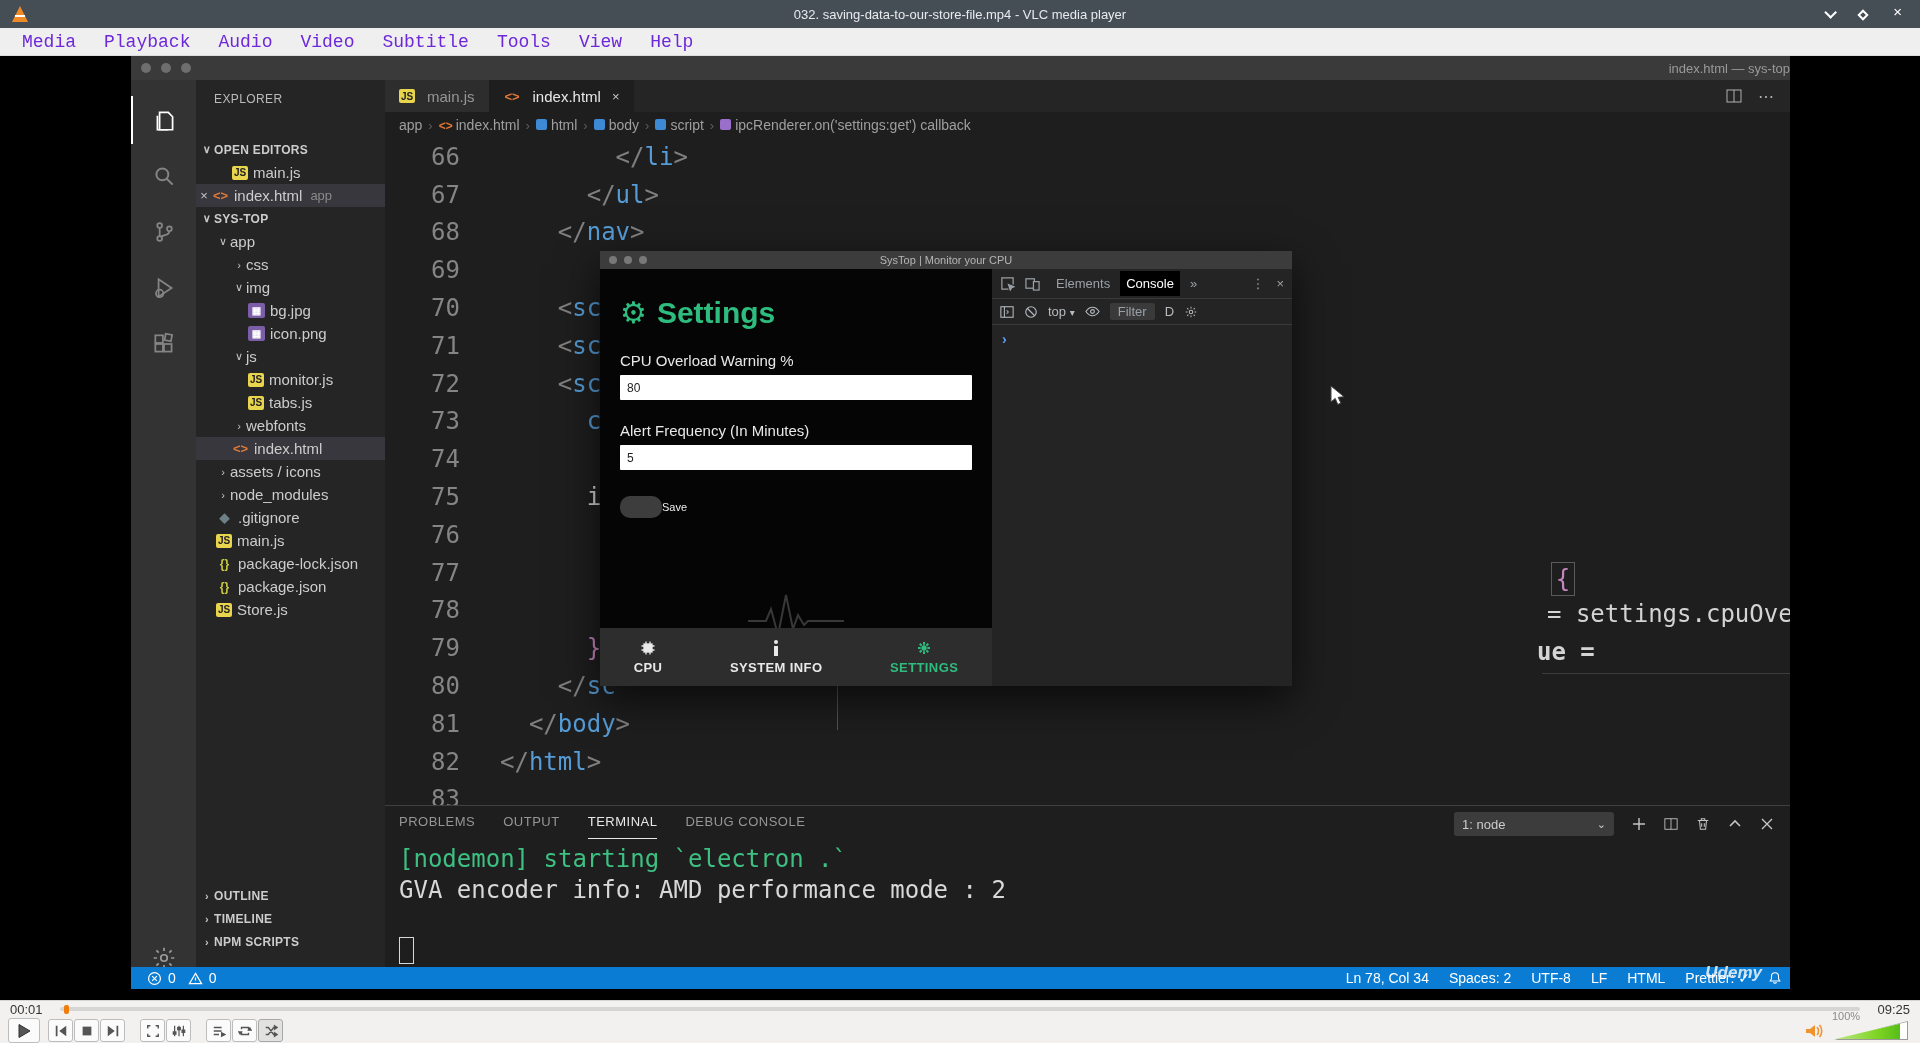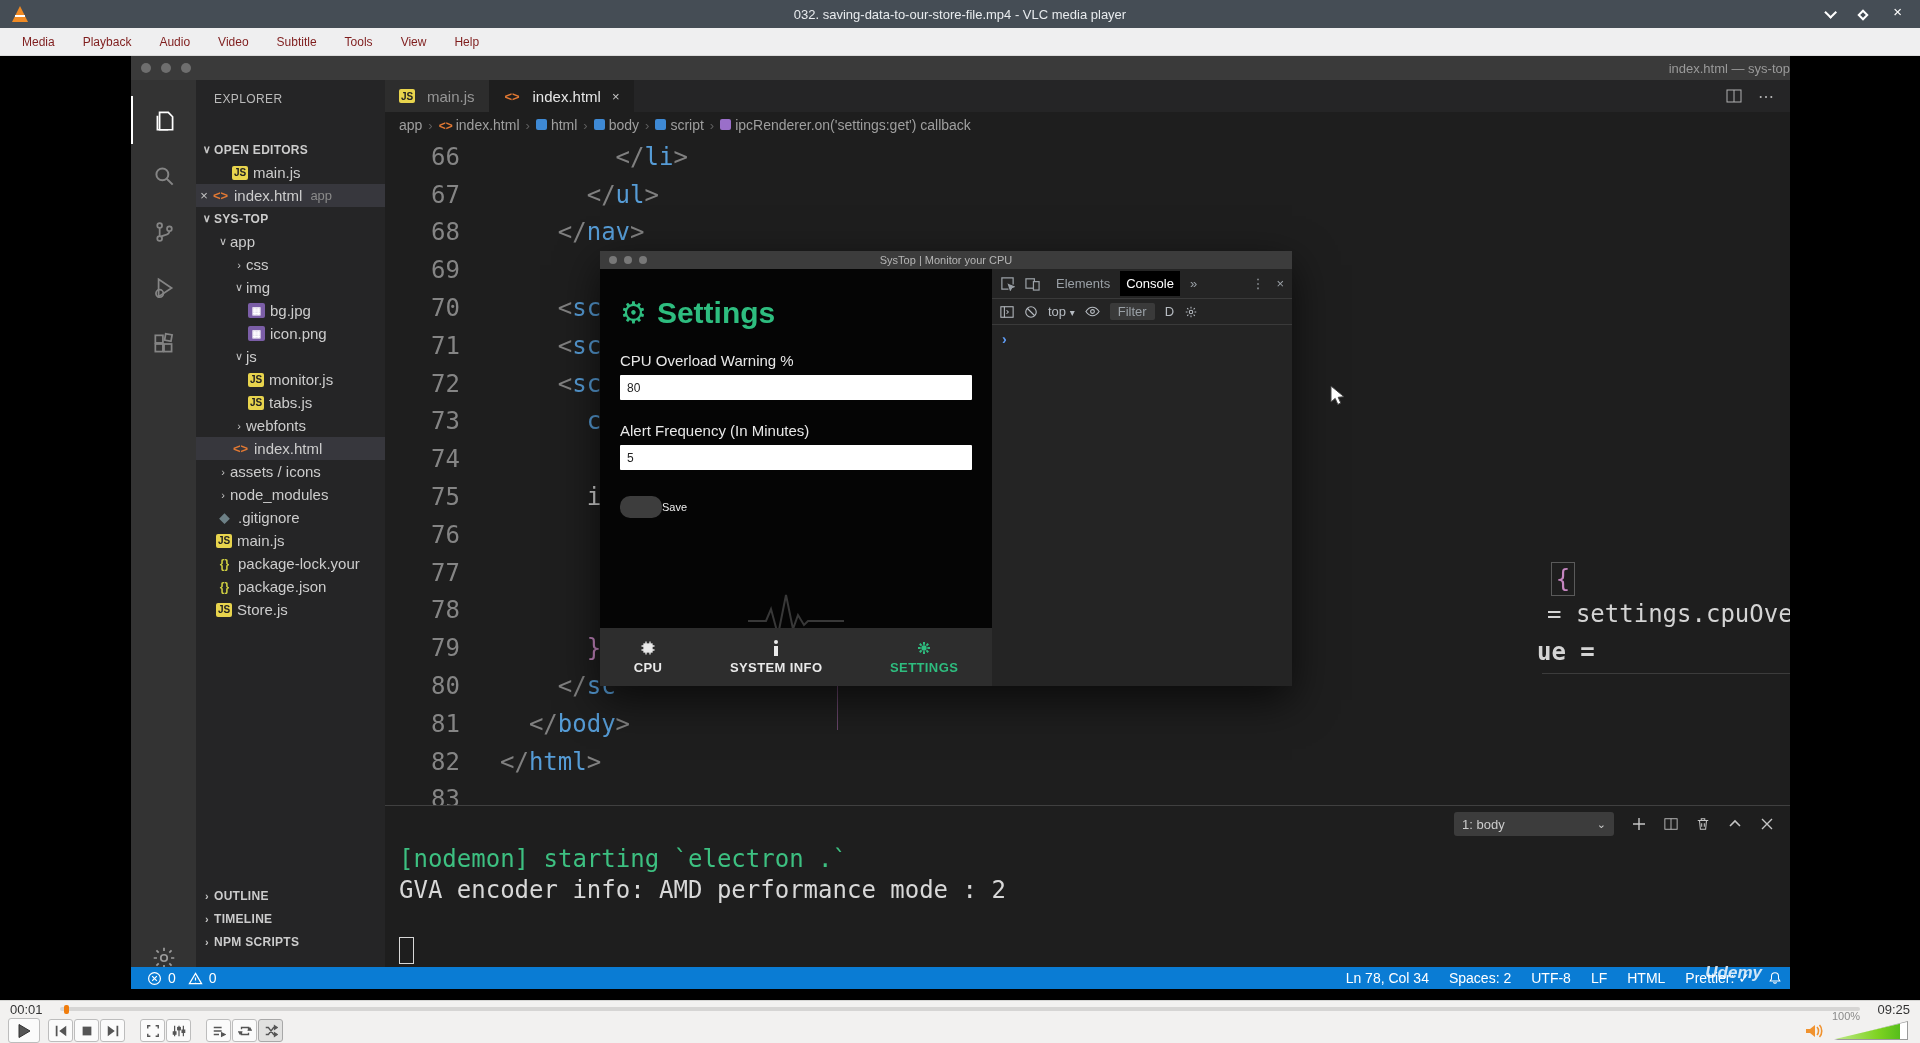--- a/index.html
+++ b/index.html
@@ -17,21 +17,21 @@
   .cone:after { content:""; position:absolute; left:-5px; top:9px; width:10px; height:2px; background:#fff; }
   #win-btns { margin-left:auto; display:flex; gap:26px; padding-right:18px; z-index:2; }
   #win-btns span { color:#fff; cursor:default; }
   .chev-down { display:inline-block; width:9px; height:9px; border-right:2px solid #fff;
     border-bottom:2px solid #fff; transform:rotate(45deg) translateY(-3px); }
   .diamond { display:inline-block; width:8px; height:8px; border:2px solid #fff; transform:rotate(45deg); }
   .xmark { font-size:15px; line-height:9px; }
   #vlc-menubar { left:0; top:28px; width:1920px; height:28px; background:#efeff0;
     display:flex; align-items:center; padding-left:10px; gap:4px; z-index:100;
     border-bottom:1px solid #dcdcdc; }
-  #vlc-menubar .mi { font-size:12px; color:#7f1d1d; padding:3px 12px; }
+  #vlc-menubar .mi { font-size:18px; color:#6d28d9; padding:3px 12px;font-family:Liberation Mono, monospace; }
 
   
   #vscode { left:131px; top:56px; width:1659px; height:933px; background:#1e1e1e; }
   #vsc-titlebar { left:0; top:0; width:1659px; height:24px; background:#3a3a3a;
     display:flex; align-items:center; }
   #vsc-titlebar .dots { display:flex; gap:10px; margin-left:10px; }
   #vsc-titlebar .dot { width:10px; height:10px; border-radius:50%; background:#6e6e6e; }
   #vsc-title { position:absolute; left:0; right:0; text-align:right; color:#9a9a9a; font-size:13px; }
 
   #activitybar { left:0; top:24px; width:65px; height:887px; background:#333333; }
@@ -329,21 +329,21 @@
           <div class="row" style="padding-left: 20px;">
             <span class="fic git">◆</span>
             <span>.gitignore</span>
           </div>
           <div class="row" style="padding-left: 20px;">
             <span class="fic js">JS</span>
             <span>main.js</span>
           </div>
           <div class="row" style="padding-left: 20px;">
             <span class="fic json">{}</span>
-            <span>package-lock.your</span>
+            <span>package-lock.json</span>
           </div>
           <div class="row" style="padding-left: 20px;">
             <span class="fic json">{}</span>
             <span>package.json</span>
           </div>
           <div class="row" style="padding-left: 20px;">
             <span class="fic js">JS</span>
             <span>Store.js</span>
           </div>
         </div>
@@ -477,23 +477,29 @@
         </div>
       <div class="abs" id="guide"></div>
       <div class="abs" id="frag-brace">{</div>
       <div class="abs frag" style="left:1162px; top:462px;">= settings.cpuOverload</div>
       <div class="abs frag" style="left:1152px; top:500px;font-weight:bold;">ue =</div>
       <div class="abs" id="frag-hr"></div>
 
     </div>
 
     <div class="abs" id="panel">
+      <div id="panel-tabs">
+          <span class="ptab">PROBLEMS</span>
+          <span class="ptab">OUTPUT</span>
+          <span class="ptab active">TERMINAL</span>
+          <span class="ptab">DEBUG CONSOLE</span>
+        </div>
       <div id="panel-right">
         <div id="term-select">
-          <span>1: body</span>
+          <span>1: node</span>
             <span class="tsc">⌄</span>
         </div>
         <span class="ico">
           <svg width="14" height="14" viewBox="0 0 14 14" stroke="currentColor" stroke-width="1.4">
               <path d="M7 1v12M1 7h12"></path>
             </svg>
         </span>
         <span class="ico">
           <svg width="14" height="14" viewBox="0 0 16 16" fill="none" stroke="currentColor">
               <rect x="1" y="2" width="14" height="12"></rect>

